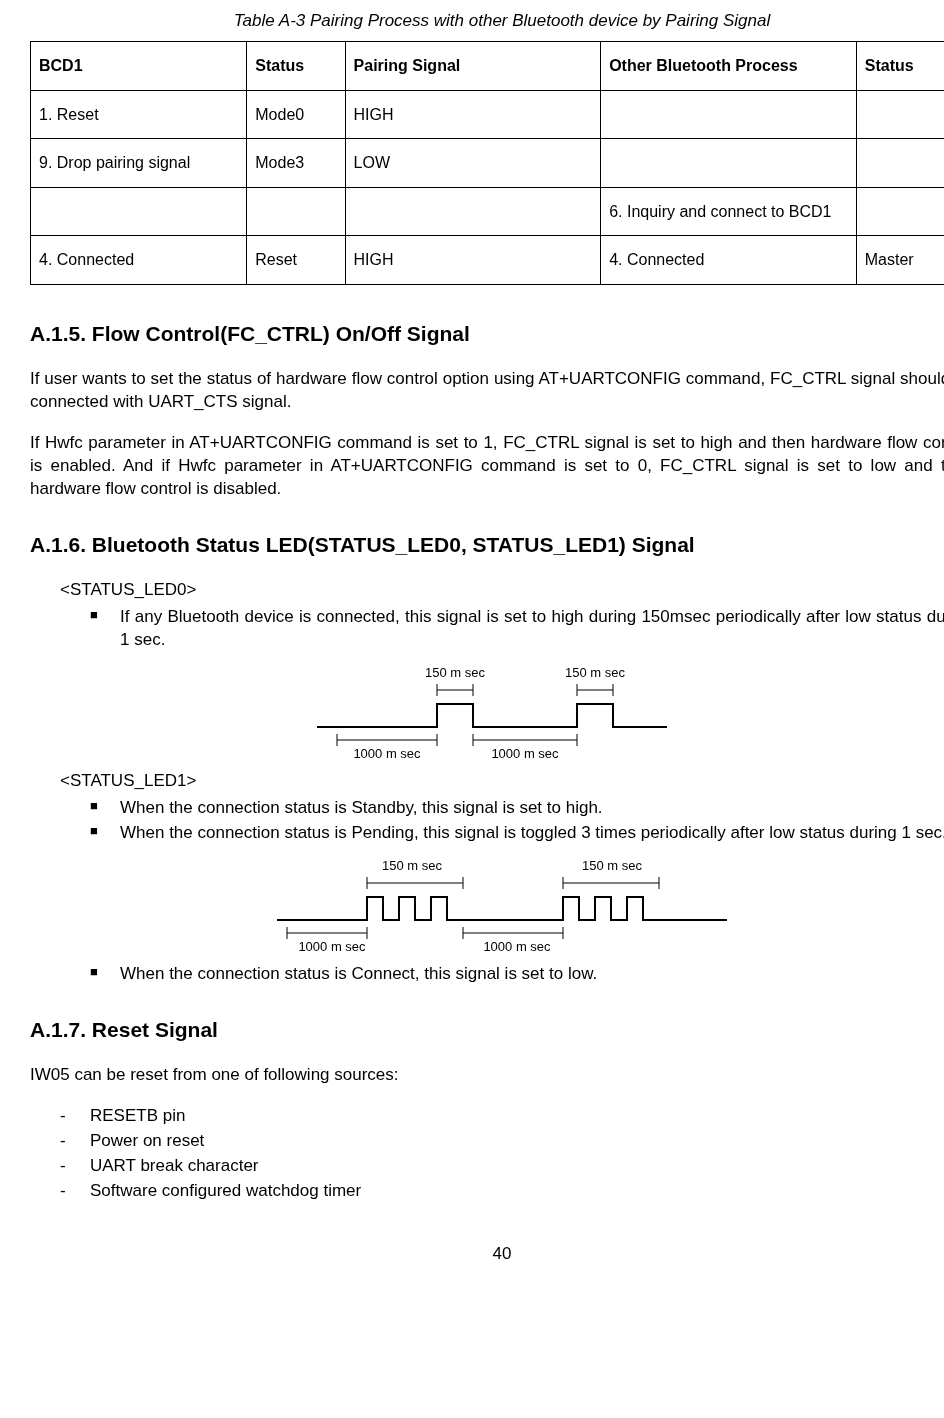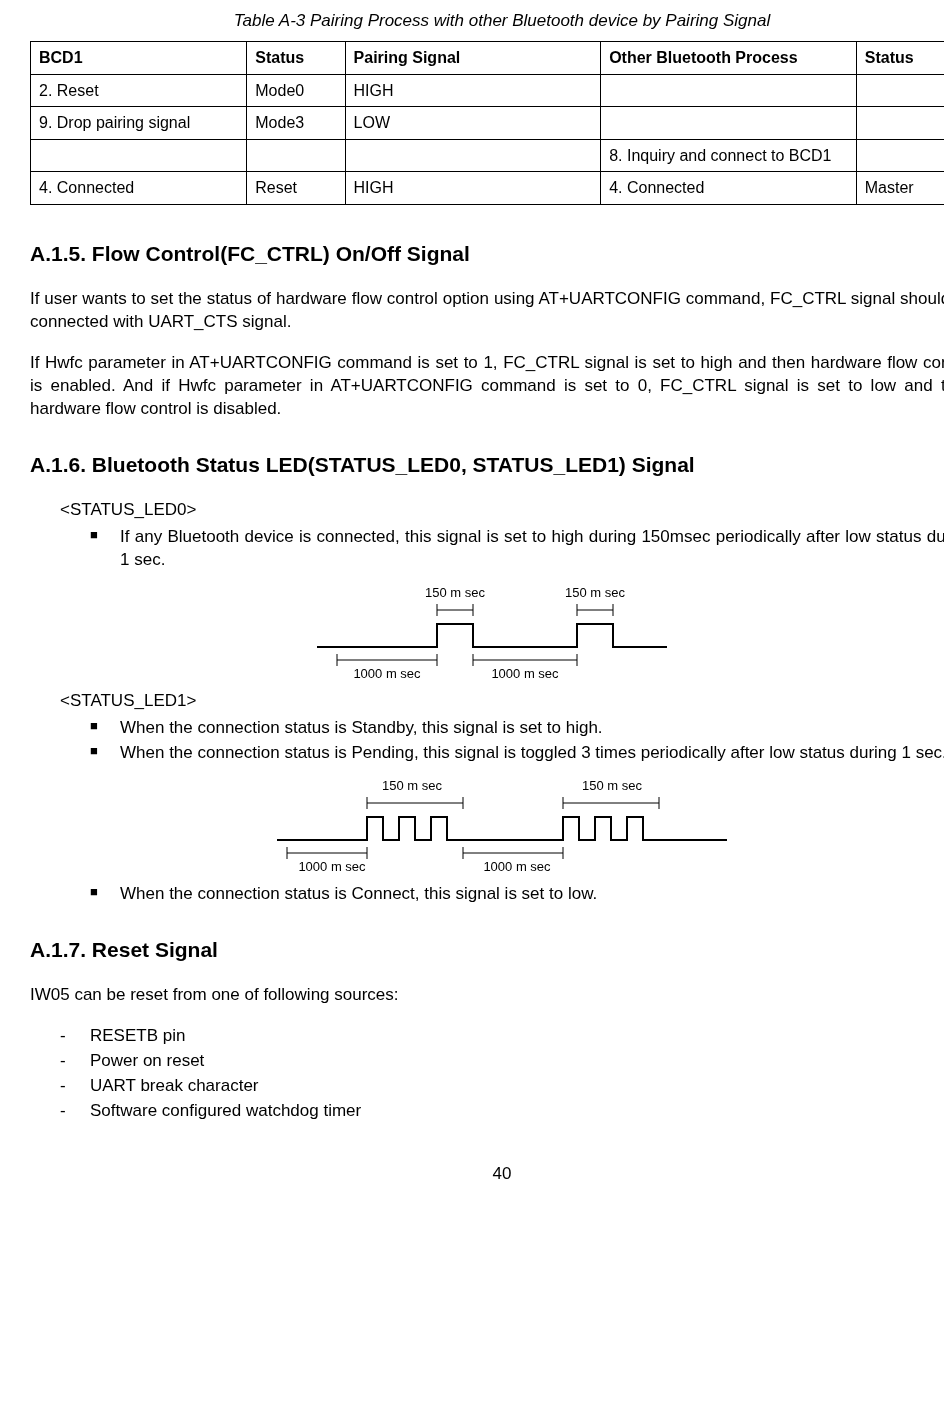--- a/index.html
+++ b/index.html
@@ -18,21 +18,21 @@
       margin: 10px 0 8px 0;
     }
     table.bordered {
       border-collapse: collapse;
       width: 98%;
       margin-bottom: 35px;
       font-size: 16px;
     }
     table.bordered th, table.bordered td {
       border: 1px solid #000;
-      padding: 5px 8px;
+      padding: 13px 8px;
       text-align: left;
       vertical-align: top;
     }
     table.bordered th {
       font-weight: bold;
     }
     h2 {
       font-size: 21px;
       font-weight: bold;
       margin: 30px 0 20px 0;
@@ -106,38 +106,38 @@
 <table class="bordered">
   <tbody>
       <tr>
     <th class="col-bcd1">BCD1</th>
     <th class="col-status">Status</th>
     <th class="col-signal">Pairing Signal</th>
     <th class="col-other">Other Bluetooth Process</th>
     <th class="col-status2">Status</th>
   </tr>
   <tr>
-    <td>2. Reset</td>
+    <td>1. Reset</td>
     <td>Mode0</td>
     <td>HIGH</td>
     <td></td>
     <td></td>
   </tr>
   <tr>
     <td>9. Drop pairing signal</td>
     <td>Mode3</td>
     <td>LOW</td>
     <td></td>
     <td></td>
   </tr>
   <tr>
     <td></td>
     <td></td>
     <td></td>
-    <td style="padding-left:8px;text-indent:-14px;padding-left:22px;">8. Inquiry and connect to BCD1</td>
+    <td style="padding-left:8px;text-indent:-14px;padding-left:22px;">6. Inquiry and connect to BCD1</td>
     <td></td>
   </tr>
   <tr>
     <td>4. Connected</td>
     <td>Reset</td>
     <td>HIGH</td>
     <td>4. Connected</td>
     <td>Master</td>
   </tr>
 </tbody>

